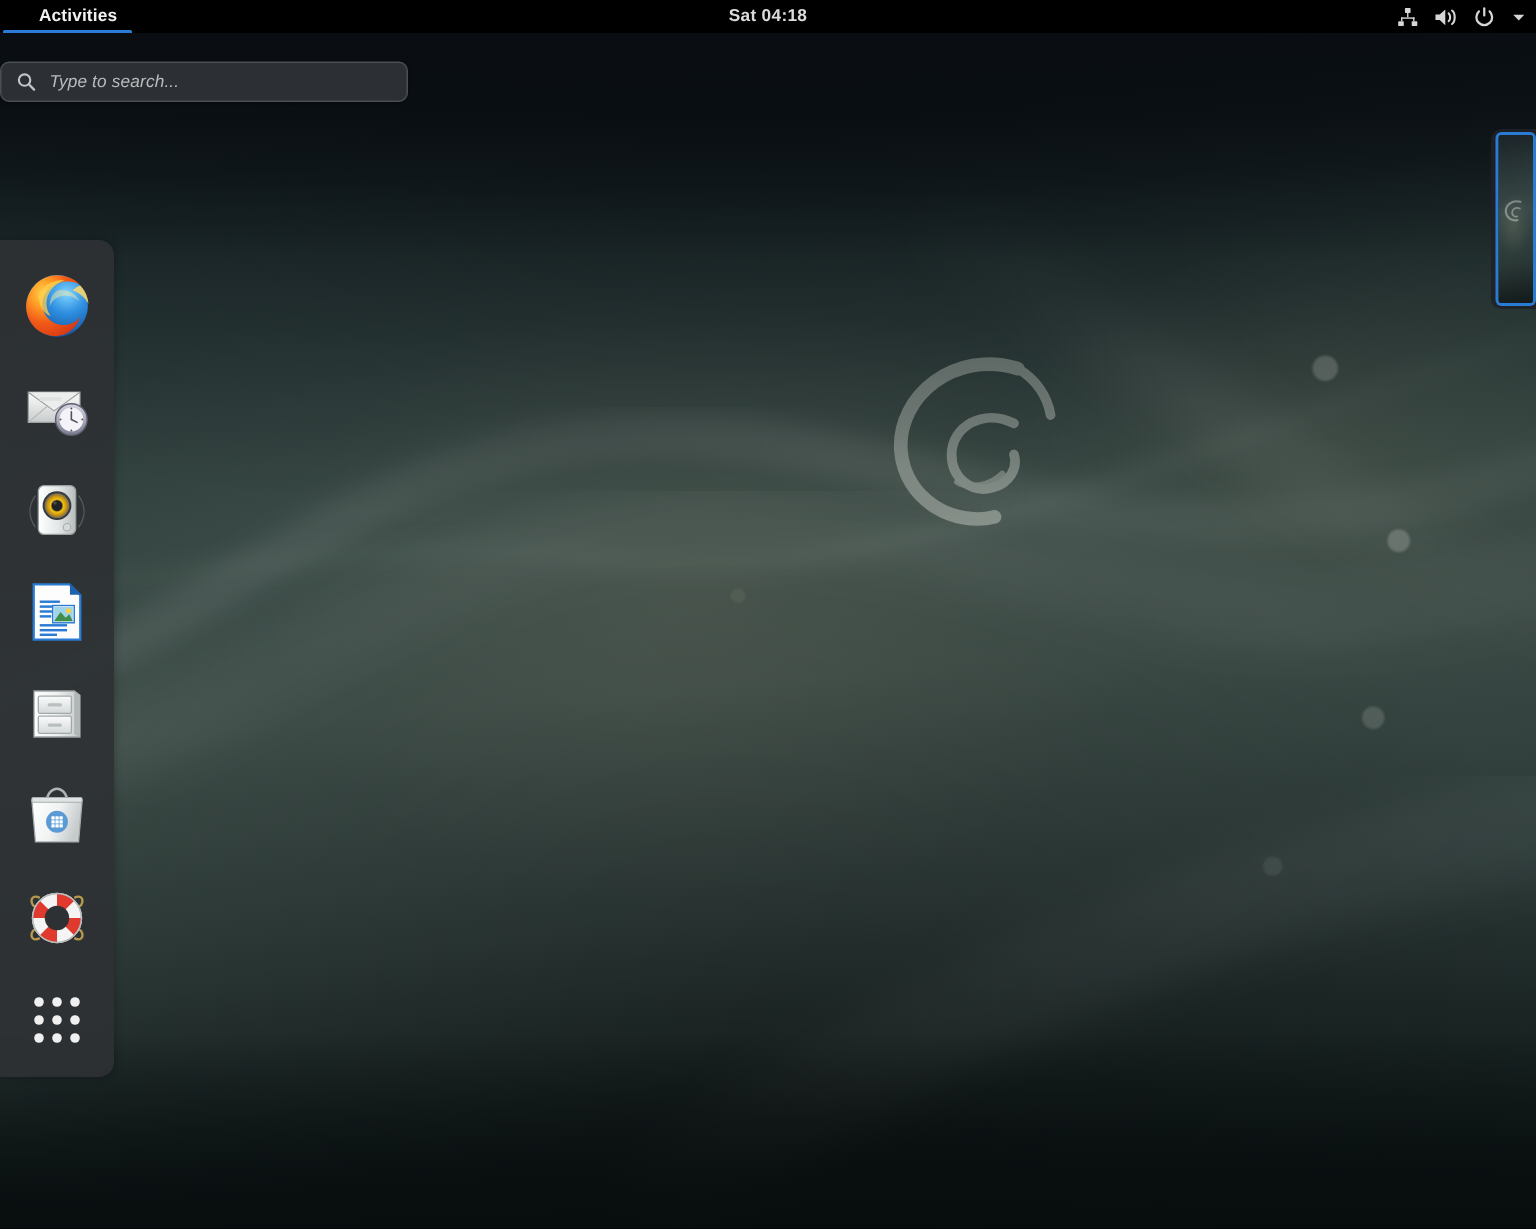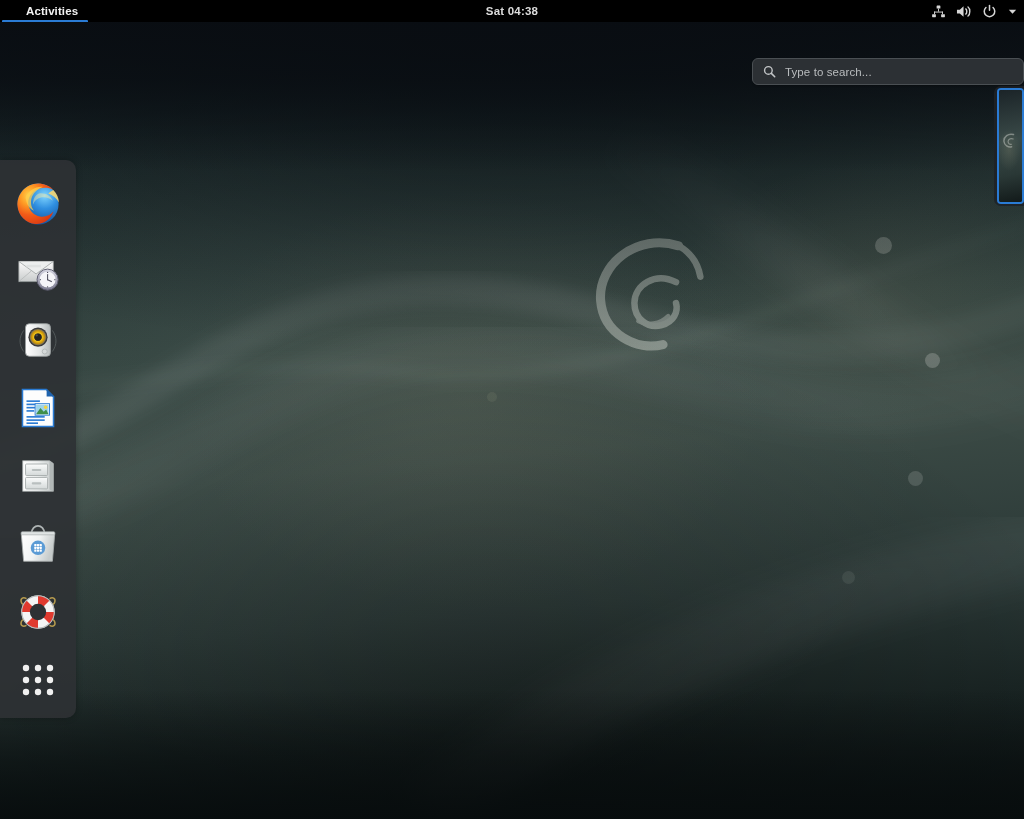--- a/index.html
+++ b/index.html
@@ -115,23 +115,24 @@
     height:22px;
     display:flex; align-items:center; gap:10px;
     z-index:2;
   }
   .sysicon { display:flex; align-items:center; cursor:pointer; }
   .sysicon svg { display:block; }
 
   
   .search-wrap {
     position:absolute;
-    left:0; right:0; top:58px;
-    display:flex; justify-content:flex-end;
+    left:0; right:0; top:41px;
+    display:flex; justify-content:flex-start;
     z-index:35;
+    font-style:italic;
   }
   .search-entry {
     width:272px; height:27px;
     background:#2c3034;
     border:1px solid #4a4f53;
     border-radius:6px;
     display:flex; align-items:center;
     padding:0 10px;
     gap:9px;
     cursor:text;
@@ -254,21 +255,21 @@
   <div class="overview-veil"></div>
   <div class="overview-veil-bottom"></div>
 
   <div class="topbar">
 
     <div class="activities">
       <span>Activities</span>
     </div>
 
     <div class="clock">
-      <span>Sat 04:38</span>
+      <span>Sat 04:18</span>
     </div>
 
     <div class="sysarea">
 
       <span class="sysicon">
         <svg width="15" height="15" viewBox="0 0 16 16" fill="#d6d6d6">
           <rect x="6" y="1.5" width="4" height="3.4" rx="0.5"></rect>
           <rect x="1.2" y="10.8" width="4" height="3.4" rx="0.5"></rect>
           <rect x="10.8" y="10.8" width="4" height="3.4" rx="0.5"></rect>
           <rect x="7.5" y="4.9" width="1" height="3.2"></rect>

